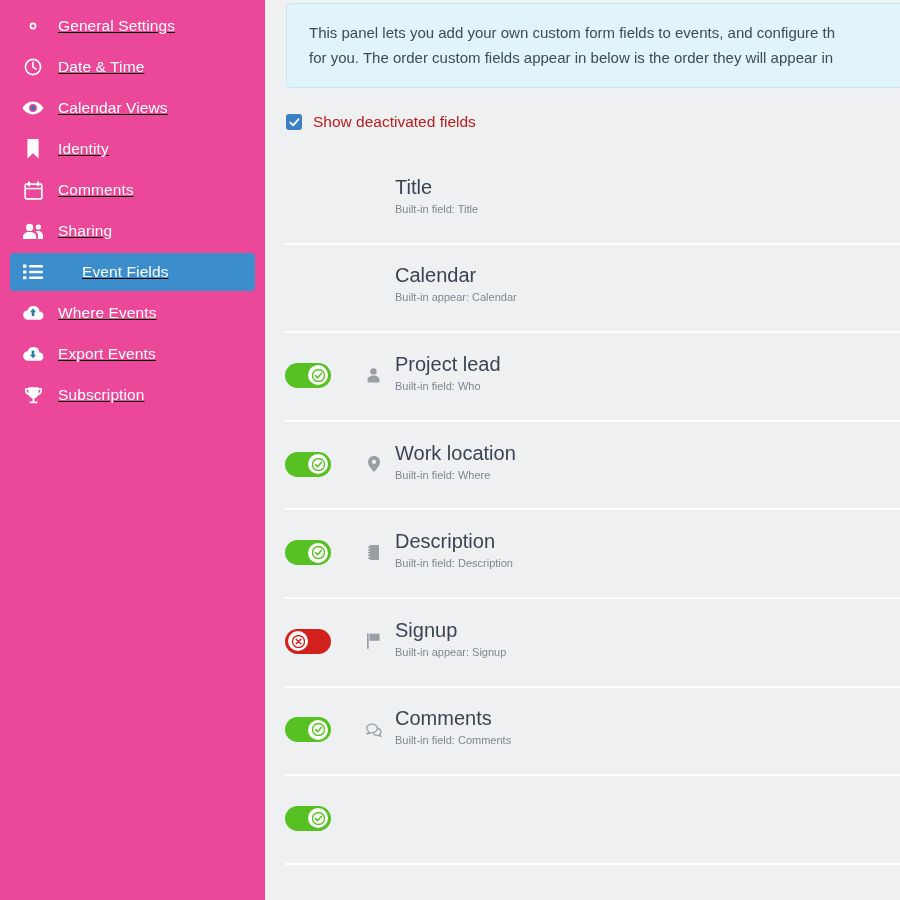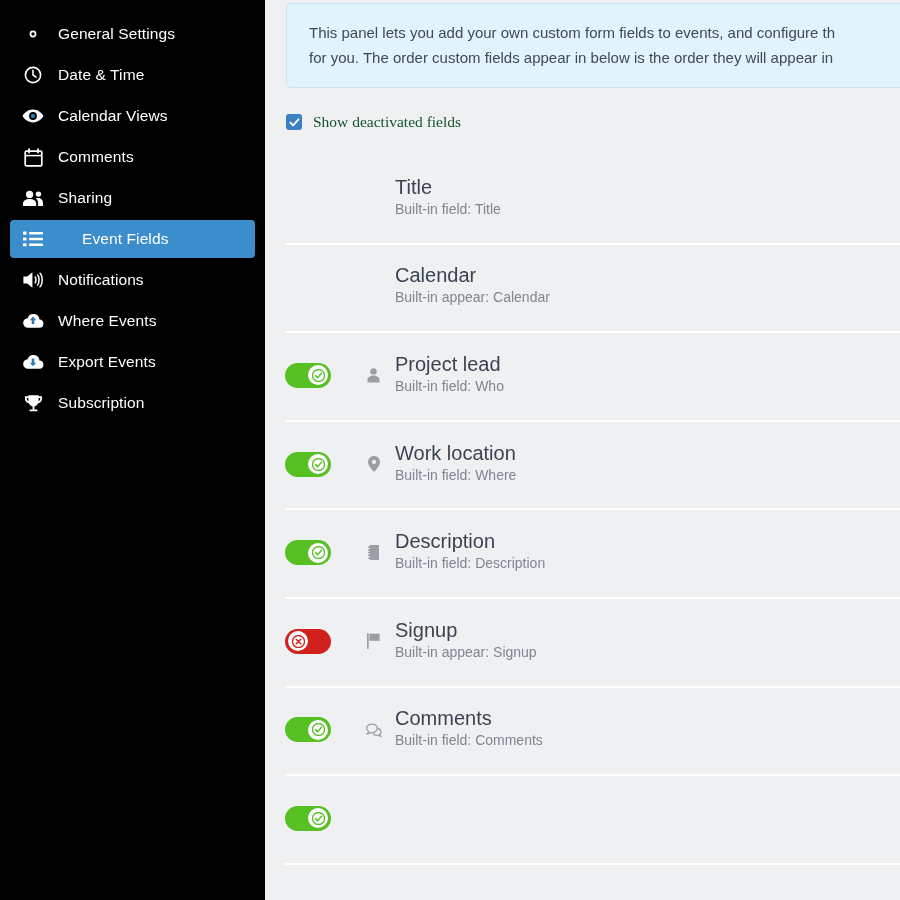--- a/index.html
+++ b/index.html
@@ -17,24 +17,25 @@
   .app {
     display: flex;
     width: 900px;
     height: 900px;
   }
 
   
   .sidebar {
     width: 265px;
     flex: 0 0 265px;
-    background: #000000;
-    padding-top: 12px;
+    background: #ec4899;
+    padding-top: 4px;
     box-sizing: border-box;
     position: relative;
+    text-decoration: underline;
   }
   .nav-item {
     display: flex;
     align-items: center;
     height: 38px;
     margin: 3px 10px;
     padding-left: 10px;
     border-radius: 4px;
     cursor: pointer;
     box-sizing: border-box;
@@ -100,23 +101,22 @@
     background: #3b7fc4;
     display: flex;
     align-items: center;
     justify-content: center;
     flex: 0 0 16px;
   }
   .checkbox svg { display: block; }
   .checkbox-label {
     margin-left: 11px;
     font-size: 15.5px;
-    color: #14532d;
+    color: #b91c1c;
     white-space: nowrap;
-    font-family: Liberation Serif, serif;
   }
 
   .field-list {
     position: absolute;
     left: 0;
     top: 154px;
     right: 0;
   }
   .field-row {
     position: relative;
@@ -185,21 +185,21 @@
   .field-text {
     margin-left: 9px;
   }
   .field-name {
     font-size: 20px;
     color: #3a4450;
     line-height: 20px;
     white-space: nowrap;
   }
   .field-sub {
-    font-size: 14px;
+    font-size: 11px;
     color: #7d8791;
     line-height: 21px;
     margin-top: 2px;
     white-space: nowrap;
   }
 </style>
 </head>
 <body>
 
 <div class="app">
@@ -225,20 +225,28 @@
         <span class="nav-label">Date &amp; Time</span>
       </div>
       <div class="nav-item">
         <span class="nav-icon">
           <svg width="22" height="16" viewBox="0 0 22 16" fill="currentColor">
             <path d="M11 1.6C5.9 1.6 1.9 5.3.6 8c1.3 2.7 5.3 6.4 10.4 6.4S20.1 10.7 21.4 8C20.1 5.3 16.1 1.6 11 1.6zm0 10.3A3.9 3.9 0 1111 4.1a3.9 3.9 0 010 7.8z"></path>
             <circle cx="11" cy="8" r="2.2" fill="#2e79b0"></circle>
           </svg>
         </span>
         <span class="nav-label">Calendar Views</span>
+      </div>
+      <div class="nav-item">
+        <span class="nav-icon">
+          <svg width="14" height="20" viewBox="0 0 14 20" fill="currentColor">
+            <path d="M1.4 0h11.2v19.4L7 14.2 1.4 19.4z"></path>
+          </svg>
+        </span>
+        <span class="nav-label">Identity</span>
       </div>
       <div class="nav-item">
         <span class="nav-icon">
           <svg width="19" height="19" viewBox="0 0 19 19" fill="none" stroke="currentColor" stroke-width="1.7">
             <rect x="1.2" y="3.2" width="16.6" height="14.6" rx="1.4"></rect>
             <path d="M1.2 7.6h16.6" stroke-width="1.5"></path>
             <path d="M5 1.2v3.2M14 1.2v3.2" stroke-linecap="round" stroke-width="1.9"></path>
           </svg>
         </span>
         <span class="nav-label">Comments</span>
@@ -259,33 +267,20 @@
           <svg width="20" height="16" viewBox="0 0 20 16" fill="currentColor">
             <rect x="0" y="0.6" width="3.5" height="3.1" rx="0.6"></rect>
             <rect x="0" y="6.4" width="3.5" height="3.1" rx="0.6"></rect>
             <rect x="0" y="12.2" width="3.5" height="3.1" rx="0.6"></rect>
             <rect x="6" y="0.9" width="14" height="2.5" rx="0.6"></rect>
             <rect x="6" y="6.7" width="14" height="2.5" rx="0.6"></rect>
             <rect x="6" y="12.5" width="14" height="2.5" rx="0.6"></rect>
           </svg>
         </span>
         <span class="nav-label">Event Fields</span>
-      </div>
-      <div class="nav-item">
-        <span class="nav-icon">
-          <svg width="22" height="18" viewBox="0 0 22 18" fill="currentColor">
-            <path d="M10.4 1.2L5.2 5.4H1.4v7.2h3.8l5.2 4.2z"></path>
-            <g fill="none" stroke="currentColor" stroke-width="1.5" stroke-linecap="round">
-              <path d="M13.2 6.1c1 .9 1 4 0 5.8"></path>
-              <path d="M15.6 4c1.9 1.8 1.9 8.2 0 10"></path>
-              <path d="M18 2.2c2.8 2.6 2.8 11.1 0 13.6"></path>
-            </g>
-          </svg>
-        </span>
-        <span class="nav-label">Notifications</span>
       </div>
       <div class="nav-item">
         <span class="nav-icon">
           <svg width="22" height="17" viewBox="0 0 22 17" fill="currentColor">
             <path d="M17.5 6.6A6.1 6.1 0 005.6 5.3 4.7 4.7 0 006.1 14.7h11.1a4.05 4.05 0 00.3-8.1z"></path>
             <path d="M11 3.6l3.1 3.6h-6.2z" fill="#2e79b0"></path>
             <rect x="9.7" y="6.4" width="2.6" height="4.6" fill="#2e79b0"></rect>
           </svg>
         </span>
         <span class="nav-label">Where Events</span>

